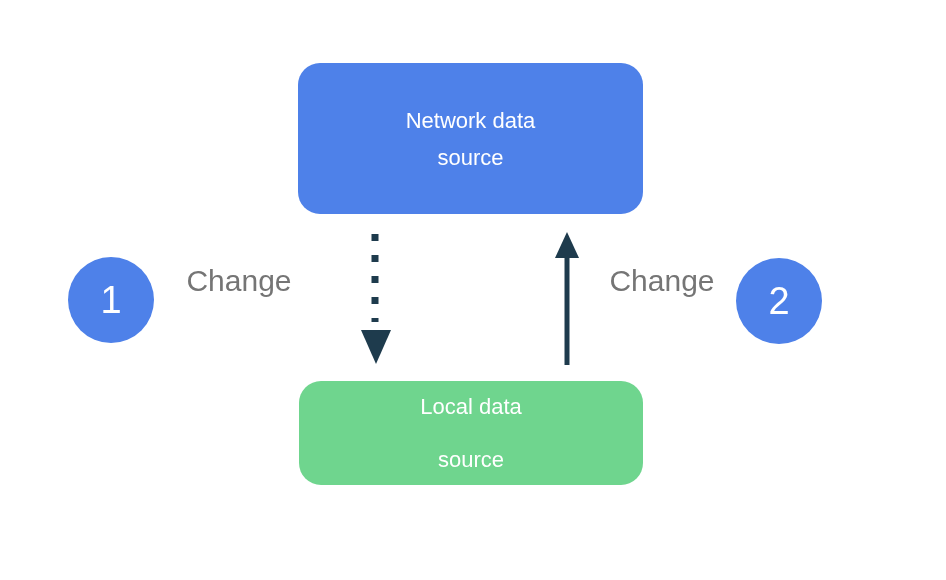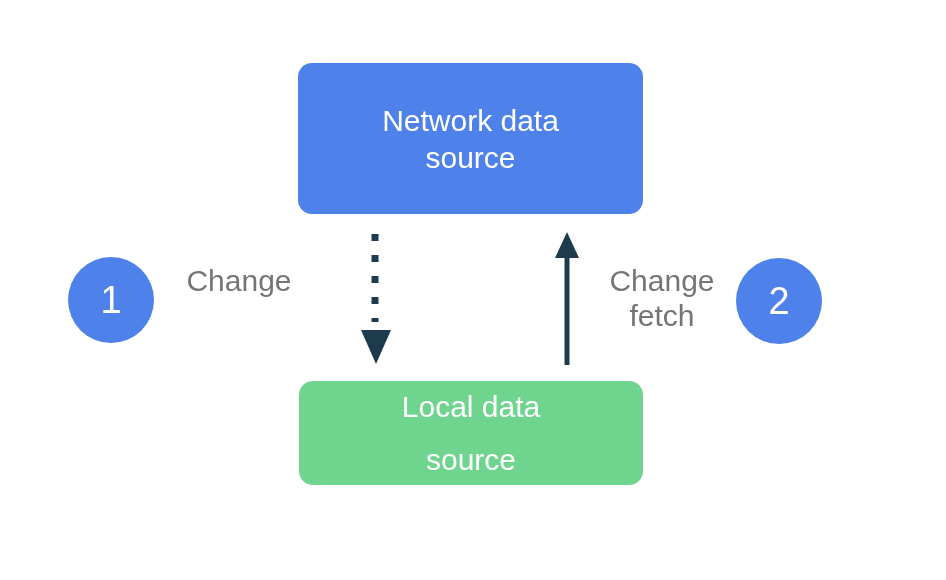--- a/index.html
+++ b/index.html
@@ -14,23 +14,23 @@
     height: 580px;
     background: var(--background, #ffffff);
     overflow: hidden;
   }
   .box {
     position: absolute;
     display: flex;
     flex-direction: column;
     align-items: center;
     justify-content: center;
-    border-radius: 14px;
+    border-radius: 22px;
     color: var(--box_text, #ffffff);
-    font-size: 30px;
+    font-size: 22px;
     line-height: 37px;
     text-align: center;
   }
   .box-network {
     left: 298px;
     top: 63px;
     width: 345px;
     height: 151px;
     background: var(--network_box, #4e81e9);
   }
@@ -111,20 +111,19 @@
   <div class="step-circle circle-1">
     <span>1</span>
   </div>
 
   <div class="step-label label-1">
     <div>Change</div>
   </div>
 
   <div class="step-label label-2">
     <div>Change</div>
-    <div>fetch</div>
   </div>
 
   <div class="step-circle circle-2">
     <span>2</span>
   </div>
 
 </div>
 
 </body></html>

